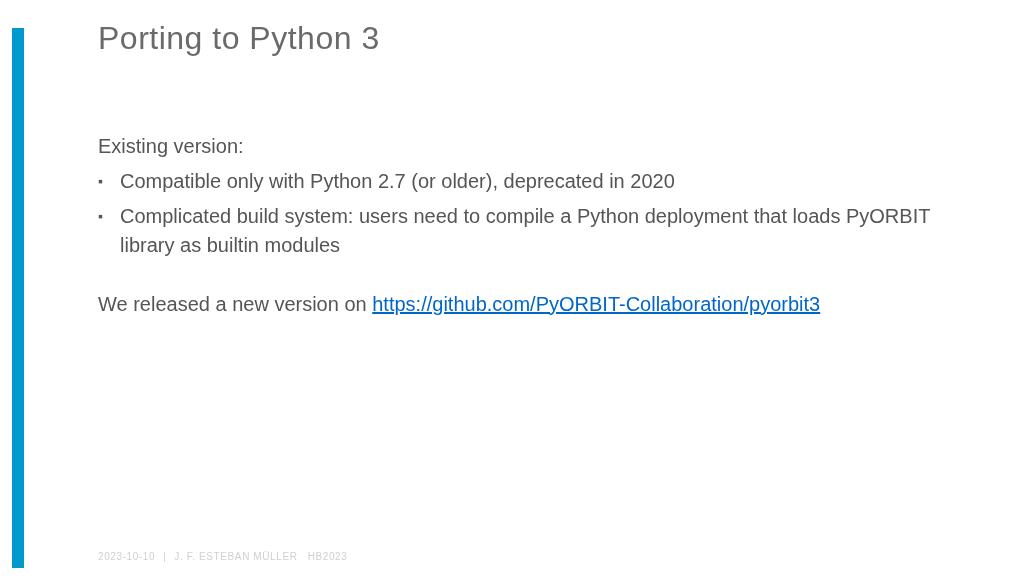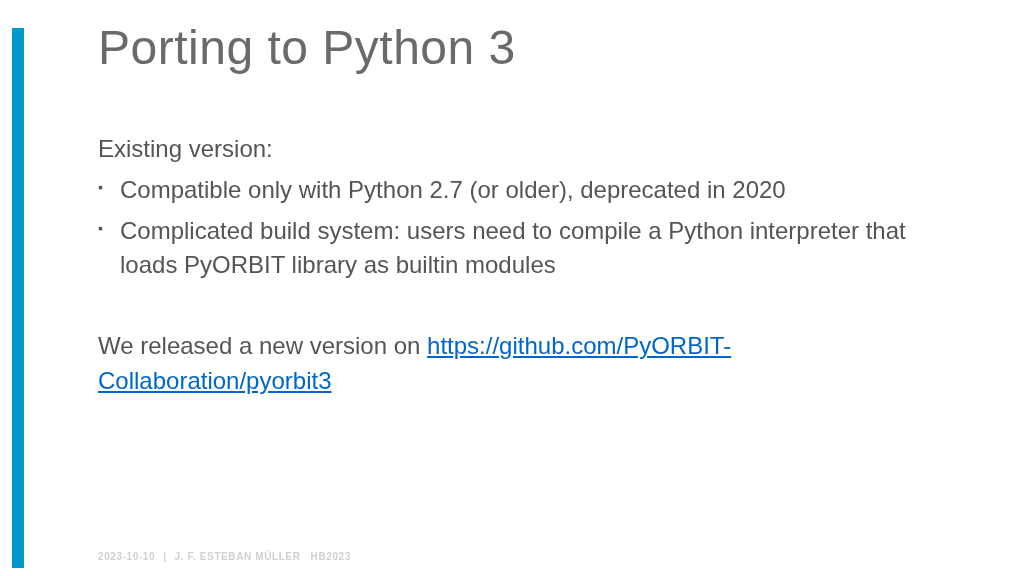--- a/index.html
+++ b/index.html
@@ -1,46 +1,46 @@
 <!DOCTYPE html>
 <html><head>
 <meta charset="utf-8">
 <style>
   * { margin: 0; padding: 0; box-sizing: border-box; }
   html, body { width: 1024px; height: 576px; font-family: "Segoe UI", "Helvetica Neue", Arial, sans-serif; background: #fff; color: #3f3f3f; overflow: hidden; }
   .slide { position: relative; width: 1024px; height: 576px; }
   .accent-bar { position: absolute; left: 12px; top: 28px; width: 12px; height: 540px; background: #0099cc; }
   .logo { position: absolute; right: 28px; top: 28px; width: 68px; height: 68px; }
-  .title { position: absolute; left: 98px; top: 20px; font-size: 48px; font-weight: 300; color: #6a6a6a; letter-spacing: 0.5px; }
-  .body { position: absolute; left: 98px; top: 132px; right: 60px; font-size: 24px; color: #555; line-height: 1.45; }
+  .title { position: absolute; left: 98px; top: 20px; font-size: 32px; font-weight: 300; color: #6a6a6a; letter-spacing: 0.5px; }
+  .body { position: absolute; left: 98px; top: 132px; right: 60px; font-size: 20px; color: #555; line-height: 1.45; }
   .section-label { margin-bottom: 6px; }
-  .section-label.second { margin-top: 46px; }
+  .section-label.second { margin-top: 30px; }
   ul.bullets { list-style: none; padding-left: 0; }
   ul.bullets li { position: relative; padding-left: 22px; margin-bottom: 6px; }
   ul.bullets li::before { content: "▪"; position: absolute; left: 0; top: 0; color: #555; font-size: 14px; line-height: 28px; }
   a.link { color: #0066cc; text-decoration: underline; }
-  .footer { position: absolute; left: 98px; bottom: 14px; font-size: 10px; letter-spacing: 0.6px; color: #d0d0d0; font-weight: 700; }
+  .footer { position: absolute; left: 98px; bottom: 14px; font-size: 10px; letter-spacing: 0.6px; color: #d0d0d0; font-weight: 400; }
   .footer .sep { margin: 0 8px; }
 </style>
 </head>
 <body>
 
 <div class="slide">
 
   <div class="accent-bar"></div>
 
 
   <h1 class="title">Porting to Python 3</h1>
 
   <div class="body">
 
     <div class="section-label">Existing version:</div>
     <ul class="bullets">
       <li>Compatible only with Python 2.7 (or older), deprecated in 2020</li>
-      <li>Complicated build system: users need to compile a Python interpreter that loads PyORBIT library as builtin modules</li>
+      <li>Complicated build system: users need to compile a Python deployment that loads PyORBIT library as builtin modules</li>
     </ul>
 
     <div class="section-label second">
       <span>We released a new version on </span><a class="link">https://github.com/PyORBIT-Collaboration/pyorbit3</a>
     </div>
 
   </div>
 
   <div class="footer">
     <span>2023-10-10</span><span class="sep">|</span><span>J. F. ESTEBAN MÜLLER</span>&nbsp;&nbsp;&nbsp;<span>HB2023</span>

